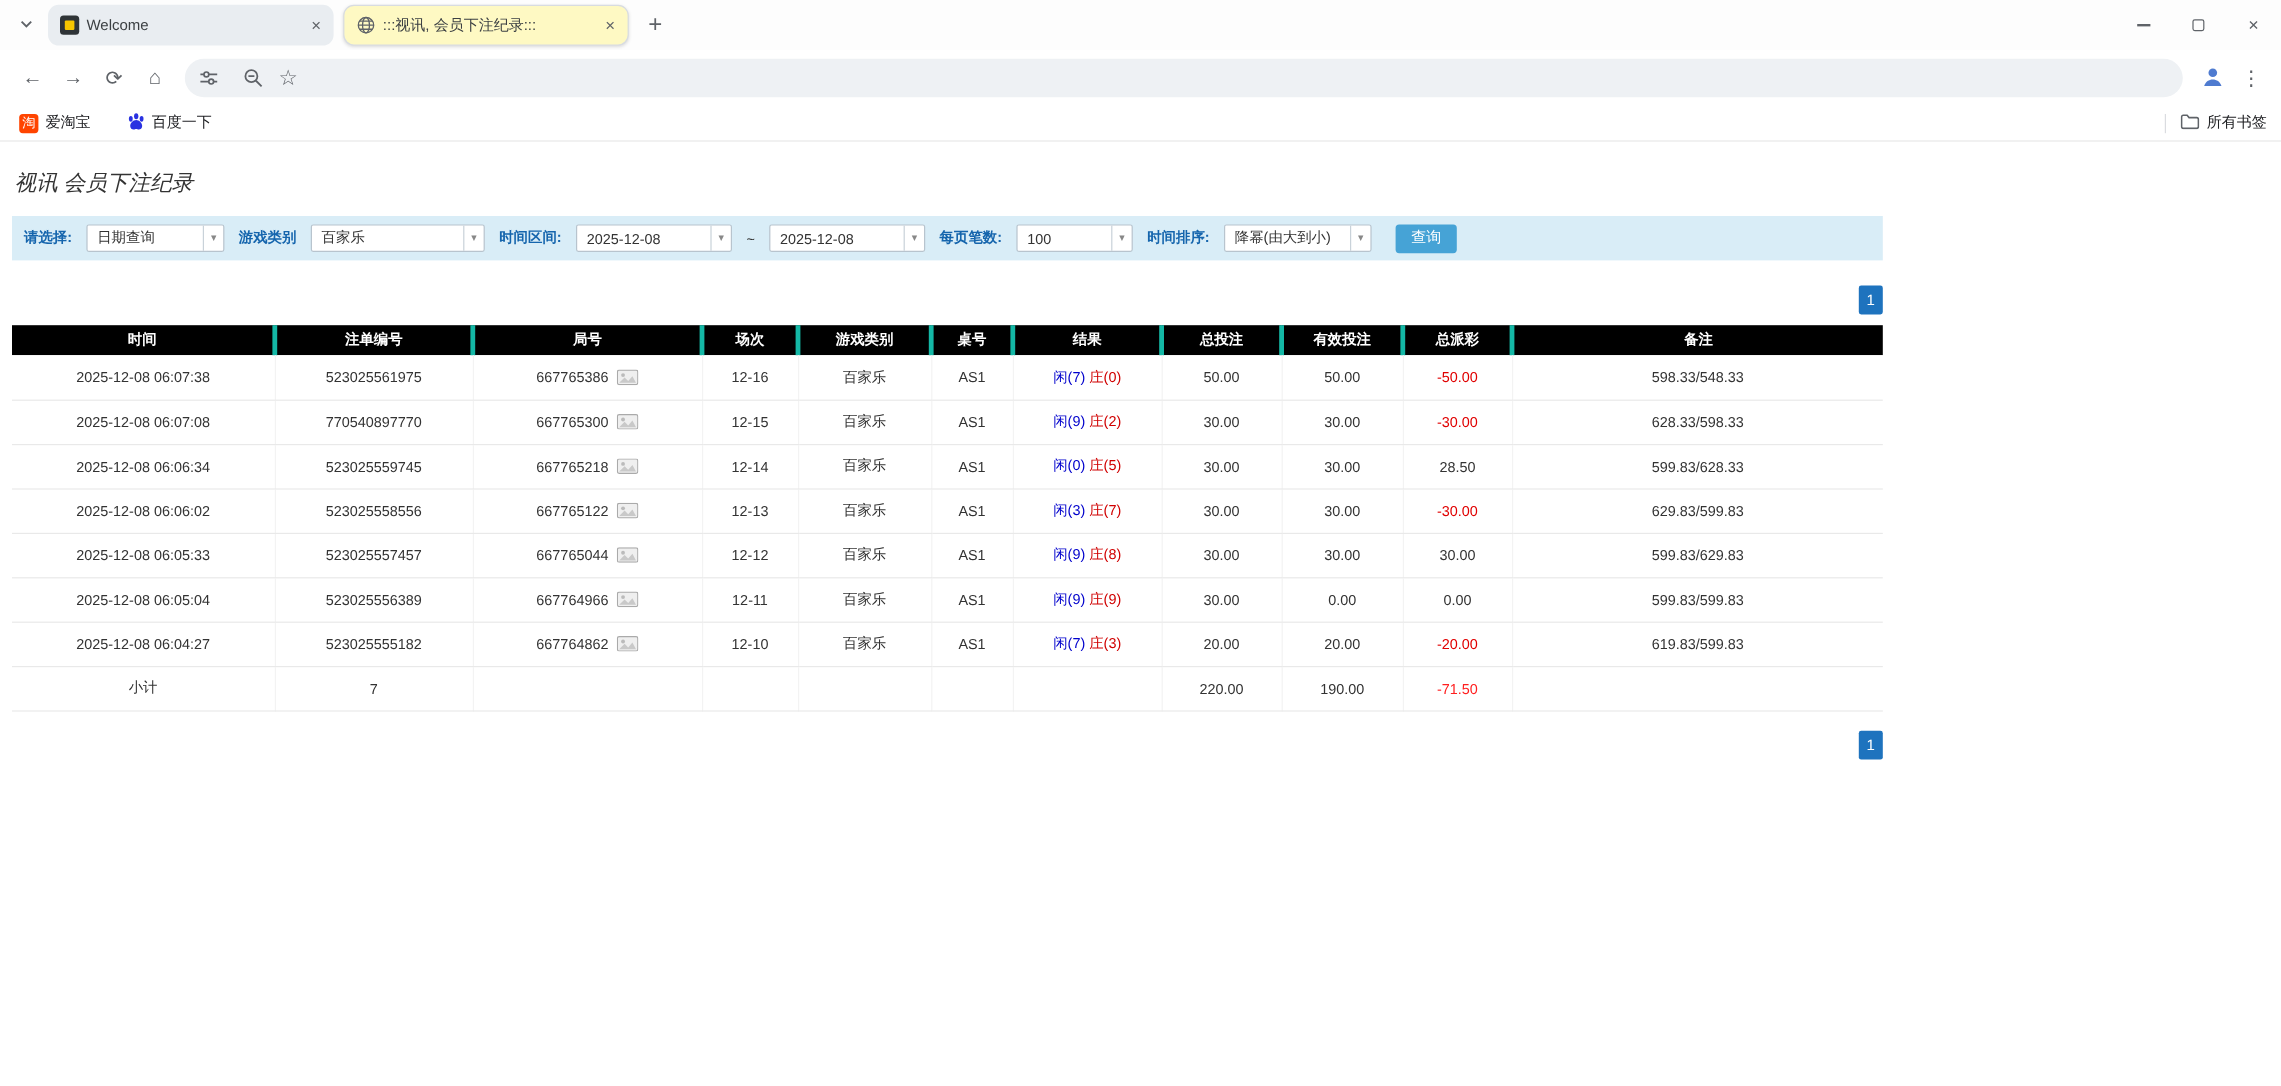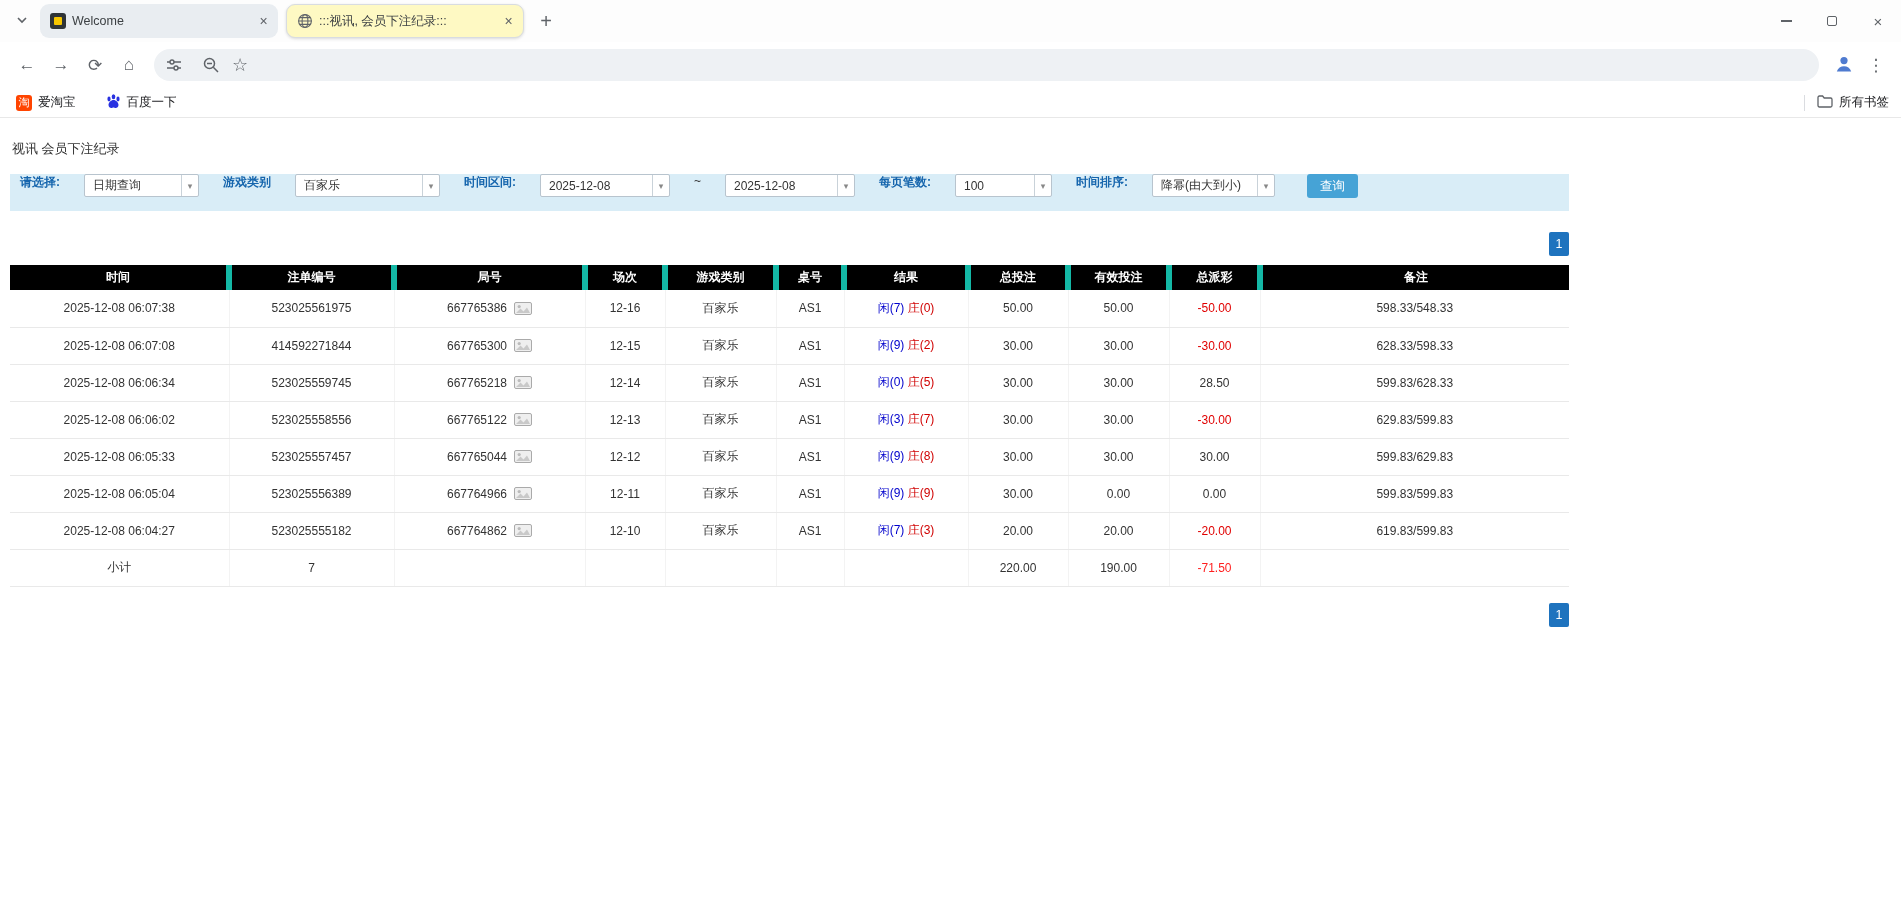--- a/index.html
+++ b/index.html
@@ -35,40 +35,40 @@
 
   .bookmarks-bar { height: 30px; background: #fff; border-bottom: 1px solid #e8e8e8; display: flex; align-items: center; padding: 0 12px; font-size: 12.5px; color: #202124; }
   .bm-item { display: flex; align-items: center; gap: 6px; margin-right: 22px; cursor: pointer; height: 24px; padding: 0 4px; border-radius: 6px; }
   .taobao-badge { width: 16px; height: 16px; background: #ff4400; color: #fff; border-radius: 3px; font-size: 11px; display: flex; align-items: center; justify-content: center; }
   .bm-right { margin-left: auto; display: flex; align-items: center; }
   .bm-divider { width: 1px; height: 16px; background: #dadce0; margin-right: 12px; }
   .all-bookmarks { display: flex; align-items: center; gap: 6px; cursor: pointer; }
 
   
   .page-wrap { width: 1559px; margin-left: 10px; }
-  .page-title { font-size: 13px; color: #333; padding: 22px 0 16px 2px; }
-
-  .filter-bar { background: var(--filter-bg, #d9edf7); height: 37px; display: flex; align-items: flex-start; padding: 0 10px; gap: 24px; }
+  .page-title { font-size: 18px; color: #333; padding: 22px 0 16px 2px; font-style: italic; }
+
+  .filter-bar { background: var(--filter-bg, #d9edf7); height: 37px; display: flex; align-items: center; padding: 0 10px; gap: 12px; }
   .f-label { color: var(--label-blue, #1565ad); font-weight: bold; font-size: 12px; white-space: nowrap; }
   .select { display: inline-flex; align-items: center; justify-content: space-between; height: 23px; background: #fff; border: 1px solid #b8c4ce; border-radius: 2px; cursor: pointer; }
   .select-value { padding: 0 8px; font-size: 12px; color: #333; white-space: nowrap; overflow: hidden; }
   .select-arrow { width: 17px; align-self: stretch; border-left: 1px solid #c9d2d9; display: flex; align-items: center; justify-content: center; font-size: 9px; color: #888; }
   .w1 { width: 115px; } .w2 { width: 145px; } .w3 { width: 130px; } .w4 { width: 97px; } .w5 { width: 123px; }
   .tilde { font-size: 12px; color: #333; }
   .query-btn { height: 24px; padding: 0 13px; background: var(--button-blue, #46a3d6); color: #fff; border: none; border-radius: 3px; font-size: 12.5px; margin-left: 8px; cursor: pointer; }
 
   .summary-bar { margin-top: 16px; background: var(--summary-bg, #dff0d8); height: 29px; display: flex; align-items: center; justify-content: space-between; padding: 0 10px; font-size: 12px; color: #444; }
   .summary-note { color: var(--negative-red, #e00000); }
 
   .pagination { display: flex; justify-content: flex-end; margin-top: 21px; }
   .pagination.bottom { margin-top: 16px; }
   .page-btn { min-width: 20px; height: 24px; background: var(--accent-blue, #1e73be); color: #fff; display: flex; align-items: center; justify-content: center; font-size: 12.5px; border-radius: 2px; cursor: pointer; padding: 0 4px; }
 
   table.records { width: 100%; border-collapse: collapse; margin-top: 9px; table-layout: fixed; }
-  table.records thead th { background: var(--header-bg, #000); color: #fff; font-size: 12px; font-weight: bold; height: 25px; border-right: 6px solid #14b8a6; }
+  table.records thead th { background: var(--header-bg, #000); color: #fff; font-size: 12px; font-weight: bold; height: 25px; border-right: 4px solid #14b8a6; }
   table.records thead th:last-child { border-right: none; }
   table.records tbody td { height: 37px; text-align: center; font-size: 12px; color: #333; border-bottom: 1px solid #e9e9e9; border-right: 1px solid #f3f3f3; background: #fff; }
   table.records tbody td:last-child { border-right: none; }
   .round-cell-inner { display: inline-flex; align-items: center; gap: 7px; }
   .round-icon { display: inline-flex; align-items: center; cursor: pointer; }
   .player { color: var(--player-blue, #0000cc); }
   .banker { color: var(--banker-red, #d00000); }
   td.total-bet { color: var(--link-blue, #0066cc); }
   td.payout.neg { color: var(--negative-red, #e00000); }
   tr.total-row td { background: var(--total-row-bg, #9e9e9e); color: #fff; height: 27px; border-right: 1px solid #8f8f8f; border-bottom: 1px solid #fff; font-size: 12px; }
@@ -283,21 +283,21 @@
       <span class="banker">庄(0)</span>
     </td>
     <td class="total-bet">50.00</td>
     <td>50.00</td>
     <td class="payout neg">-50.00</td>
     <td>598.33/548.33</td>
   </tr>
 
   <tr class="data-row">
     <td>2025-12-08 06:07:08</td>
-    <td>414592271844</td>
+    <td>770540897770</td>
     <td>
       <span class="round-cell-inner">
         <span>667765300</span>
         <span class="round-icon">
           <svg width="18" height="13" viewBox="0 0 18 13">
                     <rect x="0.5" y="0.5" width="17" height="12" rx="1.5" fill="#efefef" stroke="#aaa"></rect>
                     <circle cx="5.2" cy="4.6" r="1.6" fill="#bbb"></circle>
                     <path d="M2 11 L6.5 6.5 L9.5 9.5 L13 5.5 L16 11 Z" fill="#c9c9c9"></path>
                   </svg>
         </span>

